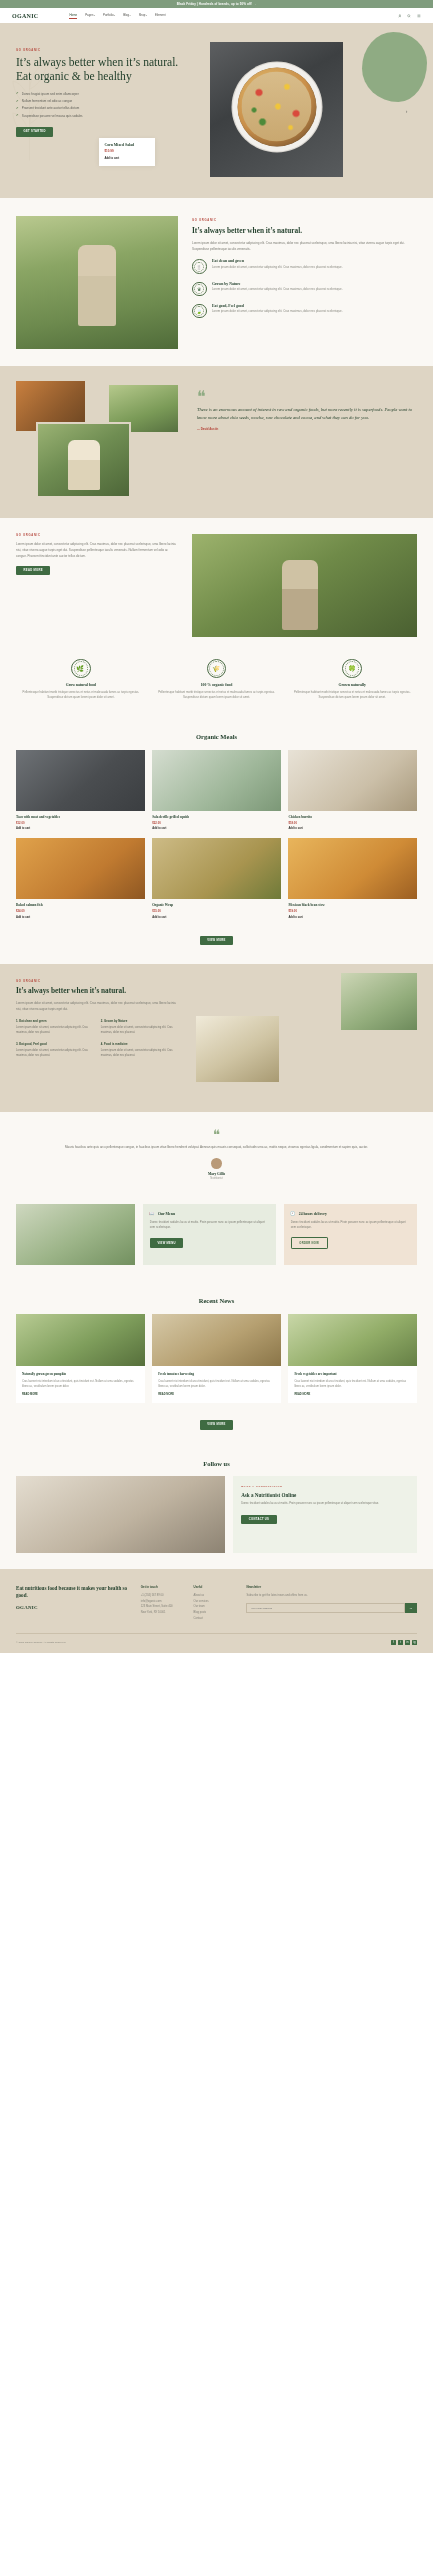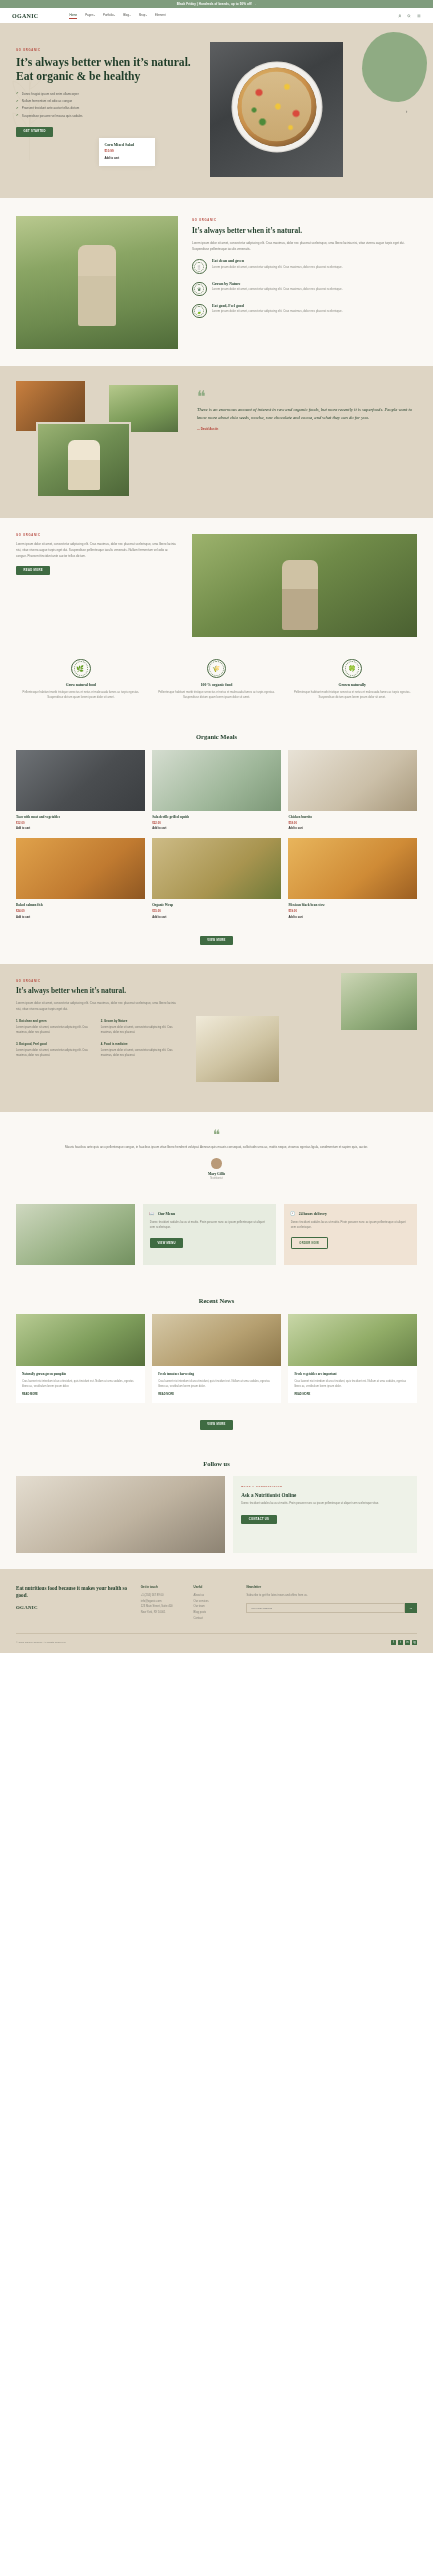--- a/index.html
+++ b/index.html
@@ -70,21 +70,21 @@
     letter-spacing: 0.7px;
     color: #b4453a;
     font-weight: bold;
     margin-bottom: 3.8px;
   }
   .hero-title {
     font-family: "Liberation Serif", serif;
     font-size: 11.6px;
     line-height: 1.22;
     color: #1f3d29;
-    font-weight: bold;
+    font-weight: normal;
     margin-bottom: 7.6px;
   }
   .hero-list { list-style: none; }
   .hero-list li {
     display: flex; align-items: flex-start; gap: 3.2px;
     font-size: 3px; color: #5d5d56; margin-bottom: 3.2px;
   }
   .check { color: #5a7d4e; font-size: 3.2px; line-height: 1; margin-top: 0.3px; }
   .btn {
     display: inline-block;

